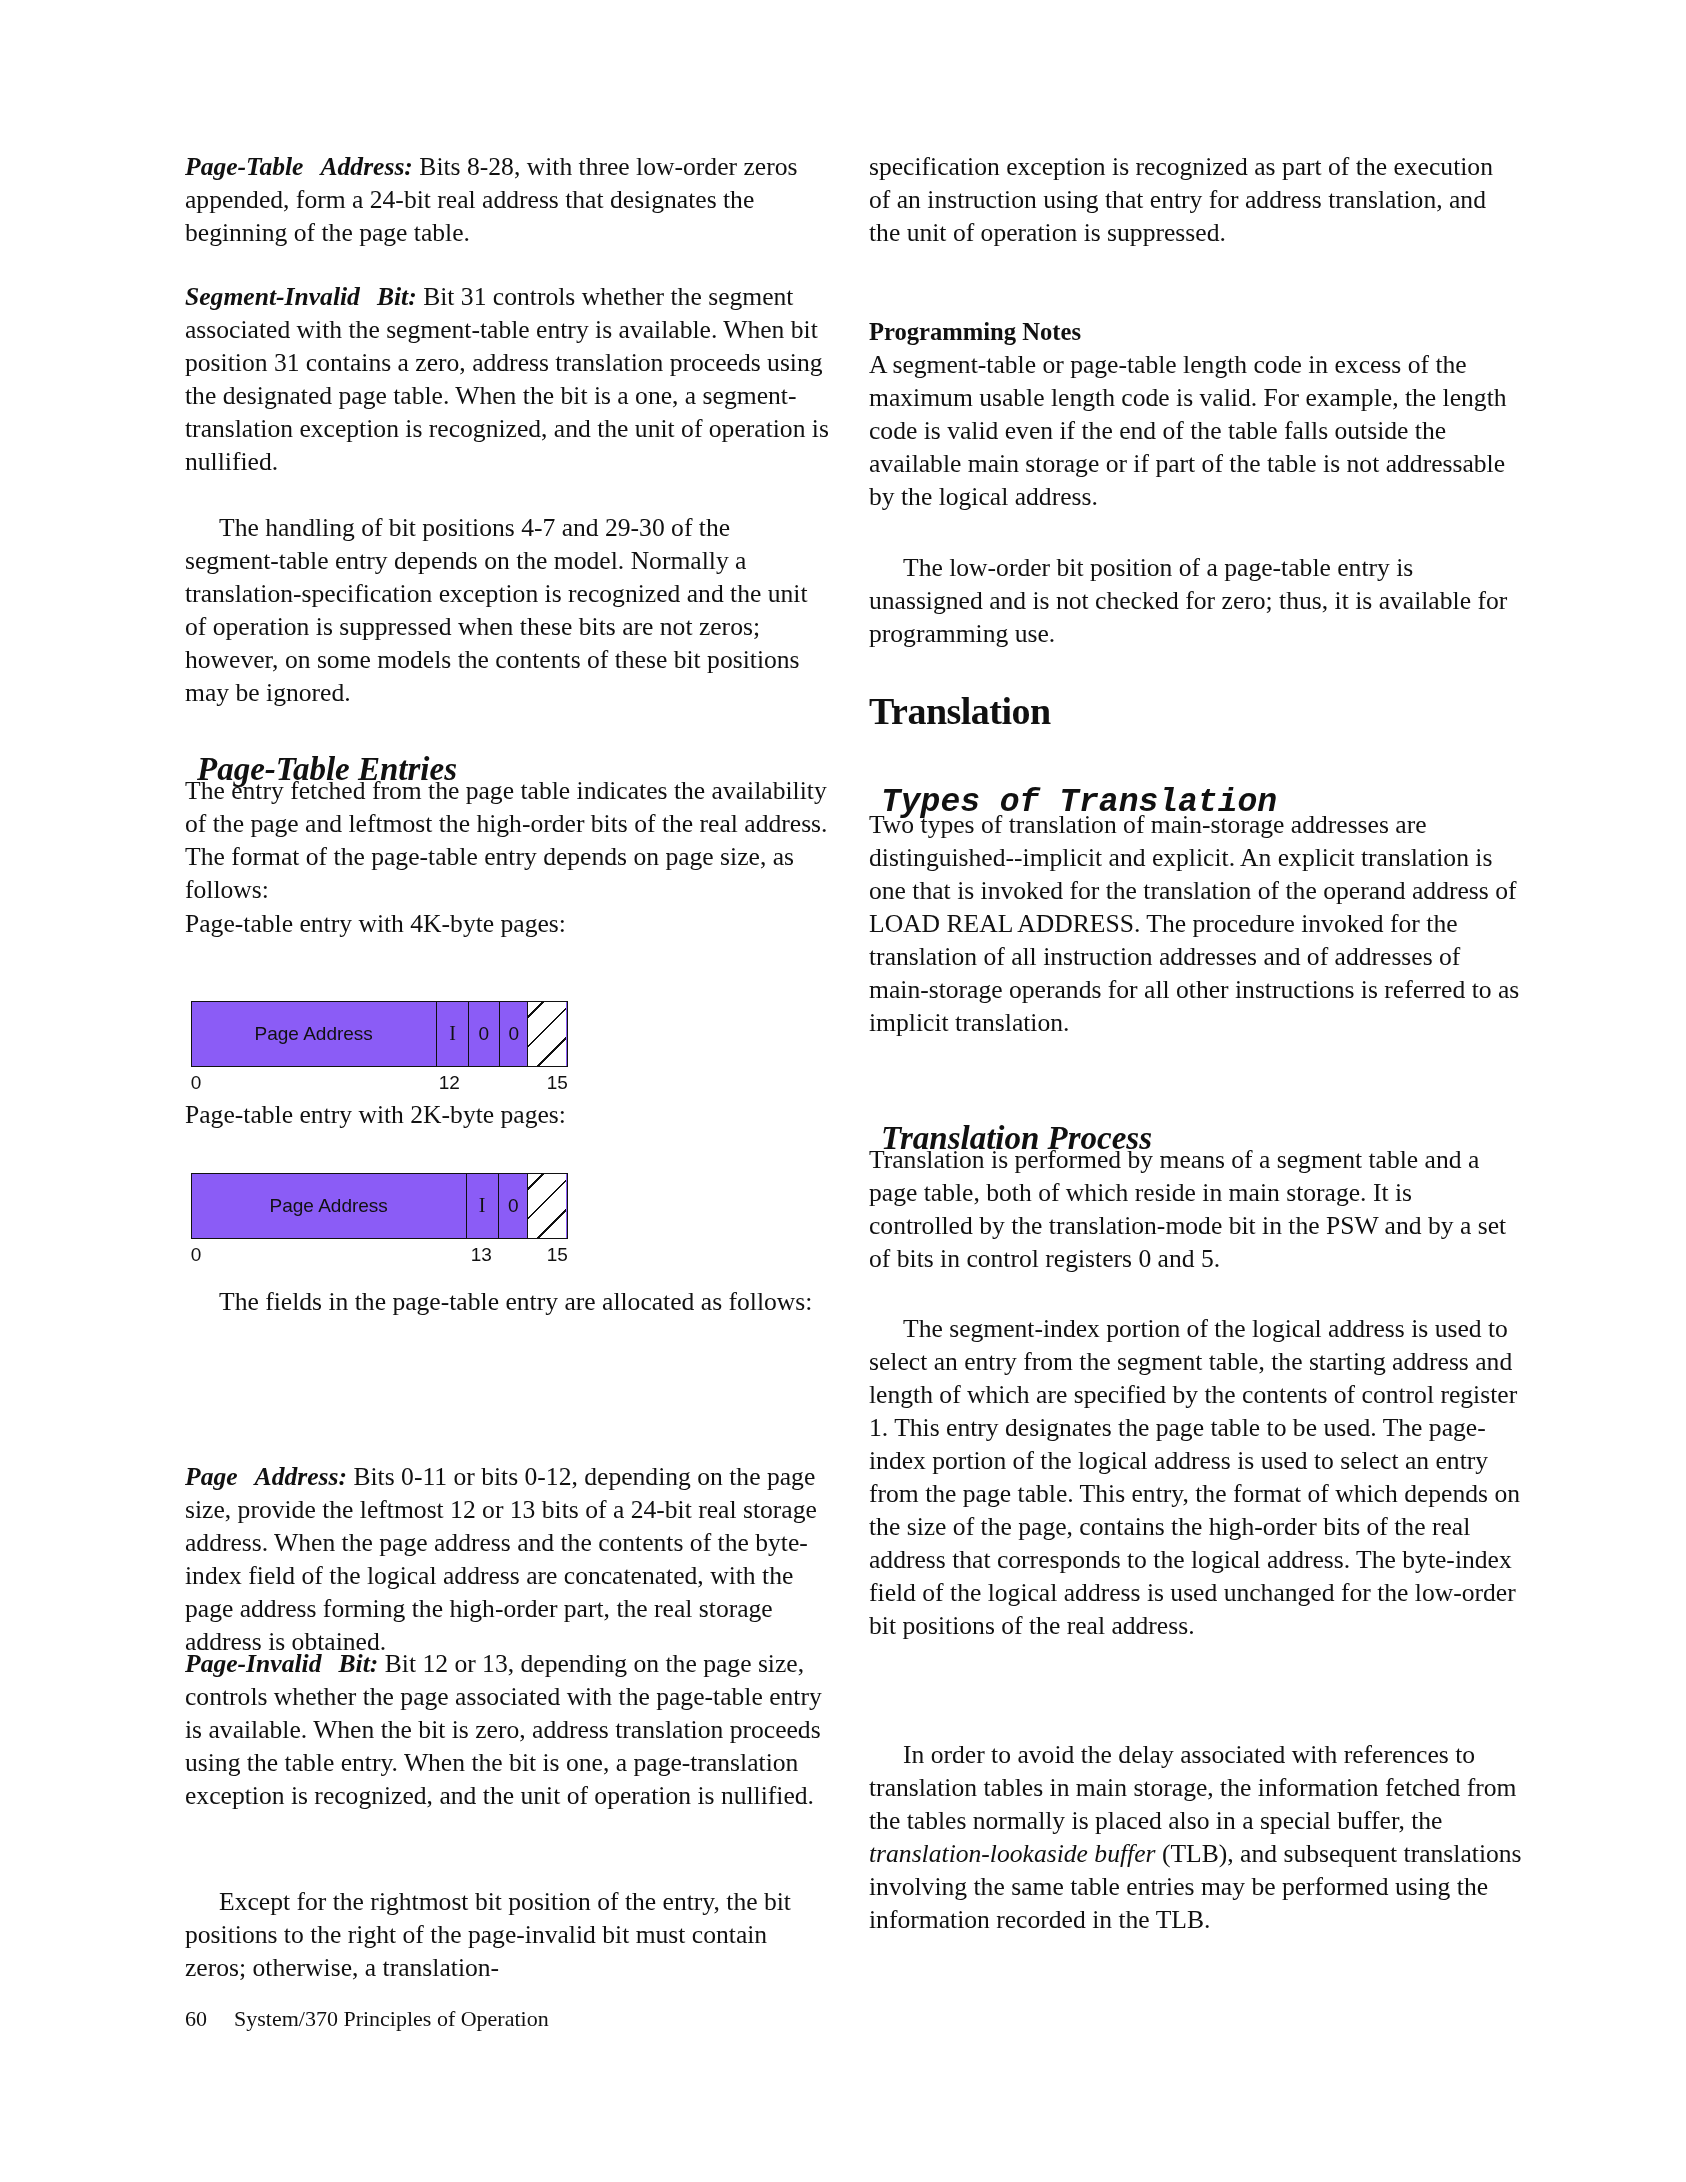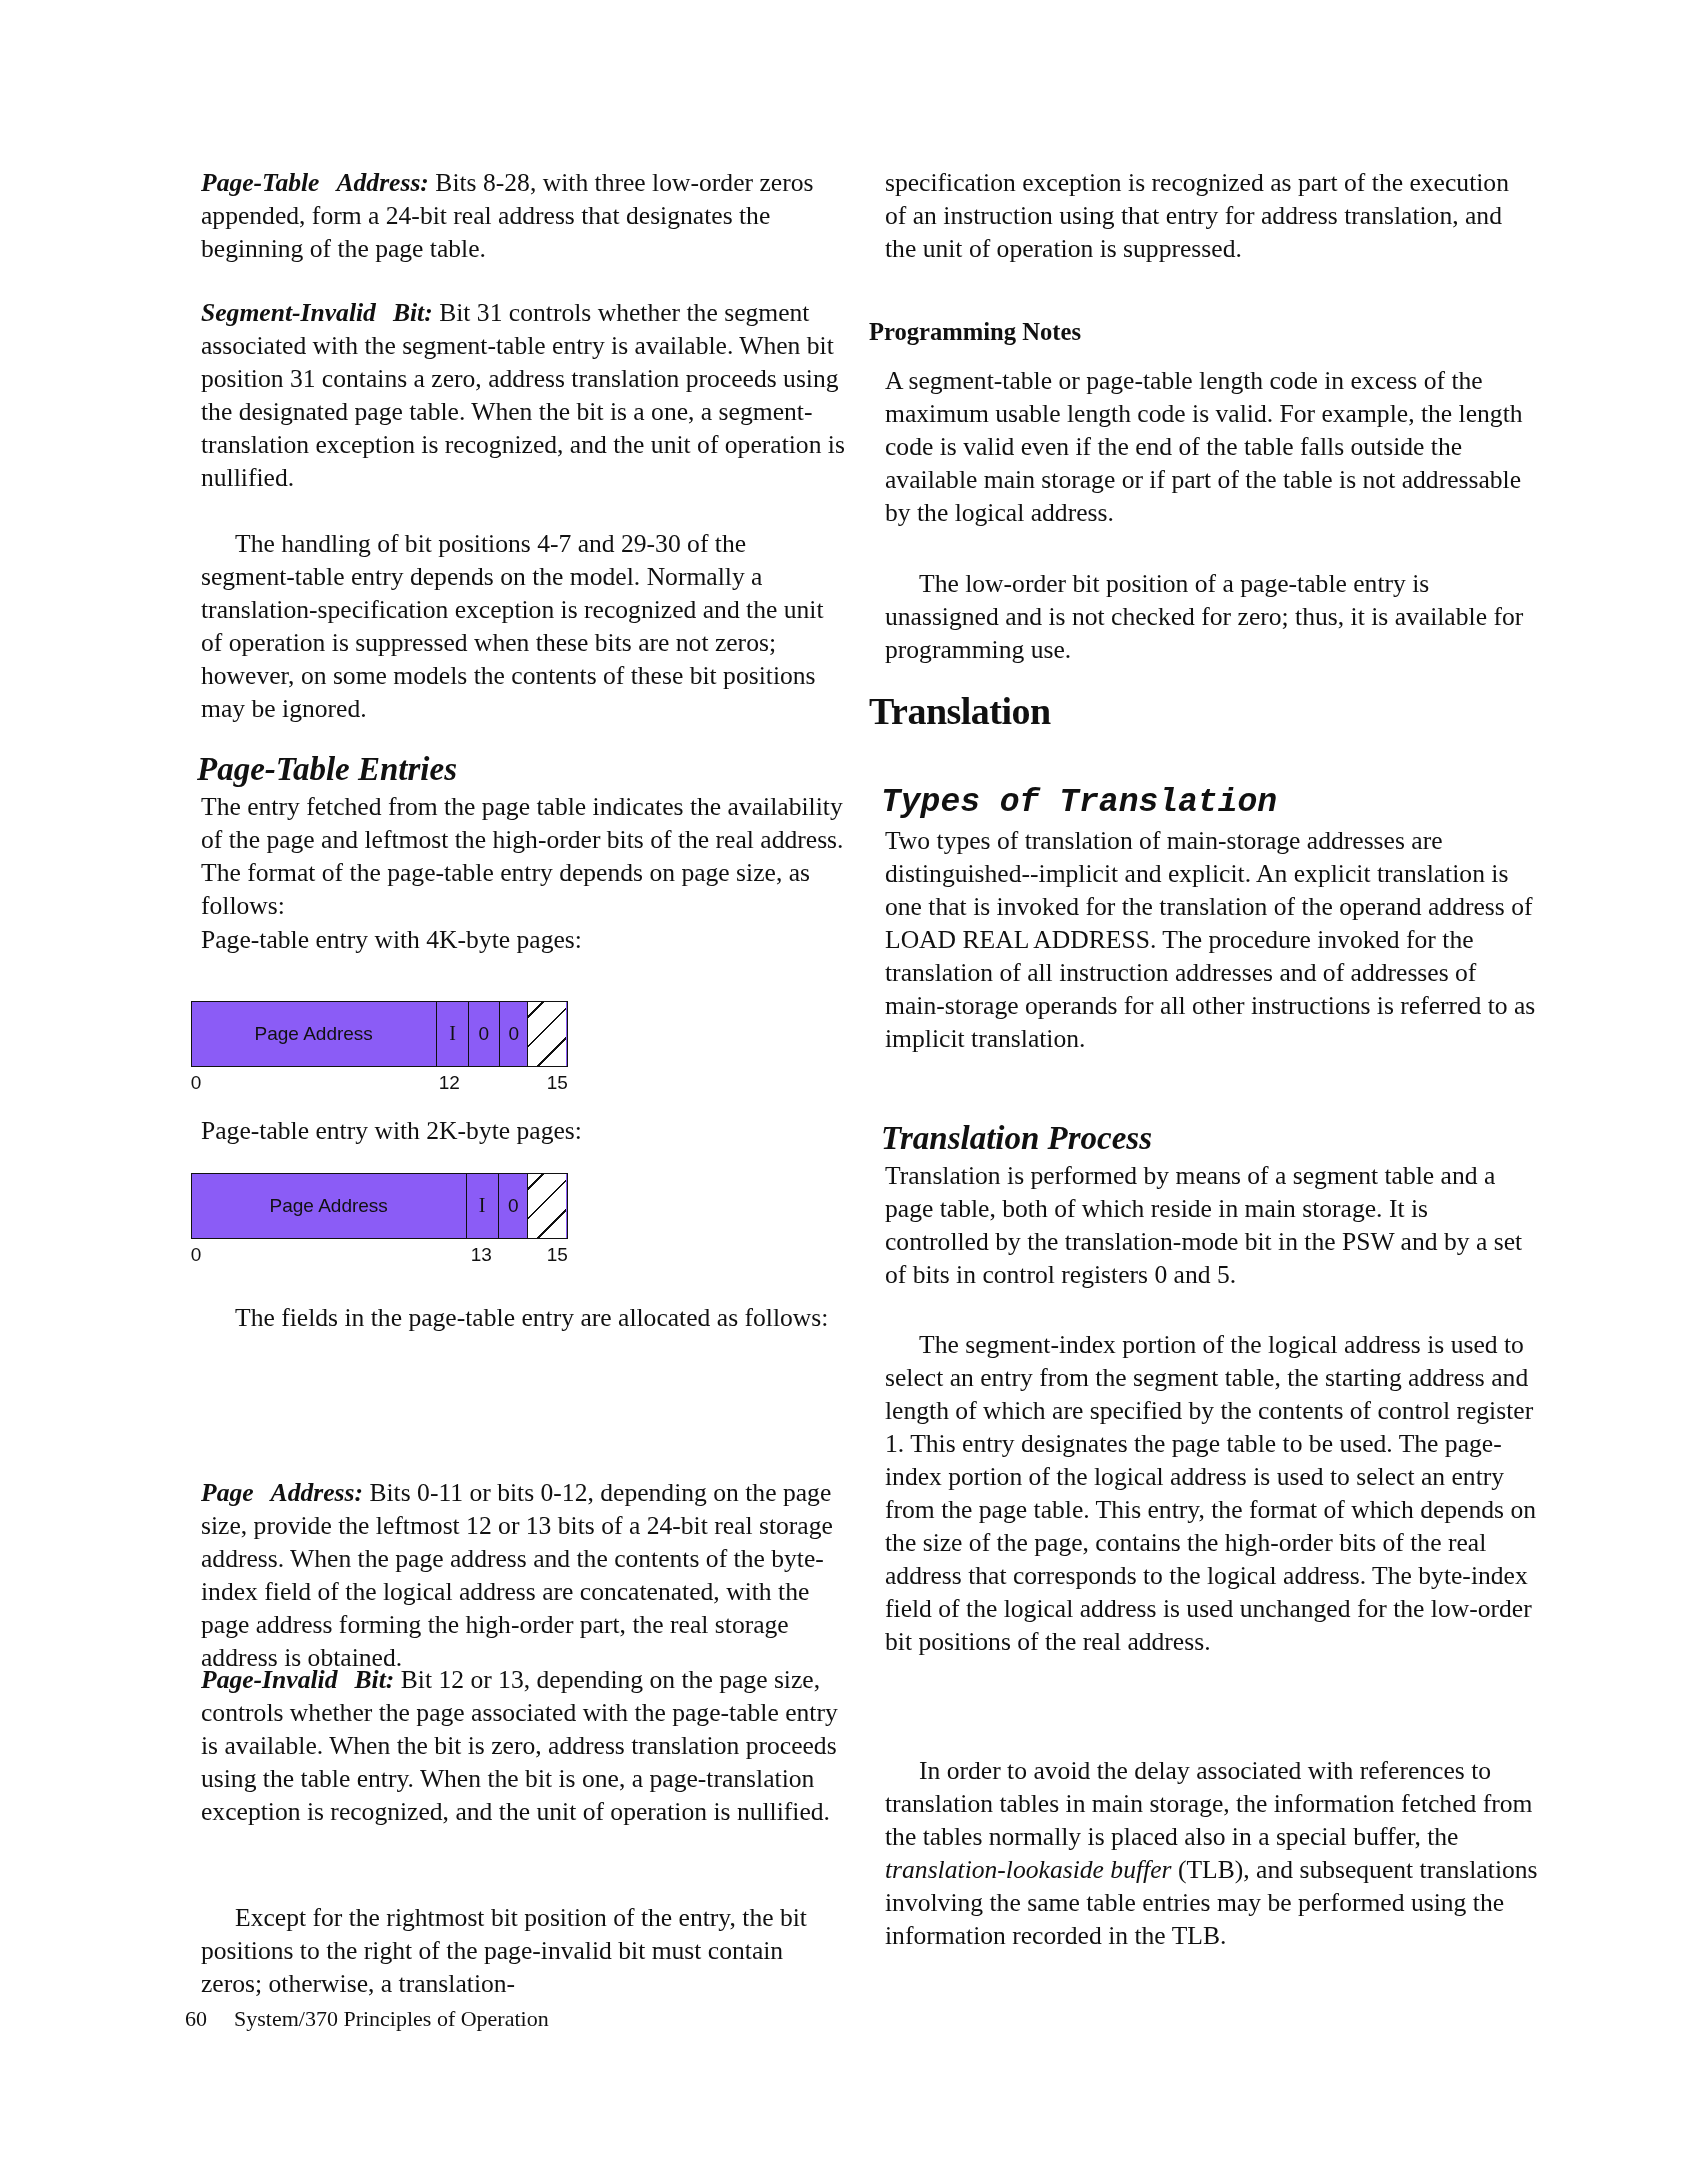--- a/index.html
+++ b/index.html
@@ -5,21 +5,21 @@
     html, body { margin: 0; padding: 0; background: #ffffff; }
     body {
       width: 1686px; height: 2182px; position: relative; overflow: hidden;
       font-family: "Liberation Serif", "DejaVu Serif", serif;
       color: #111111;
     }
     .col { position: absolute; top: 0; width: 644px; }
     .col-left { left: 185px; }
     .col-right { left: 869px; }
     p, .para {
-      font-size: 25.6px; line-height: 33px; margin: 16px;
+      font-size: 25.6px; line-height: 33px; margin: 0;
     }
     .indent { text-indent: 34px; }
     .runin { font-style: italic; font-weight: bold; }
     .runin .gap { display: inline-block; width: 17px; }
     h2.sec {
       font-size: 33px; font-weight: bold; font-style: italic; margin: 12px; line-height: 38px;
     }
     h1.chap {
       font-size: 38px; font-weight: bold; margin: 0; line-height: 44px; letter-spacing: -0.5px;
     }

